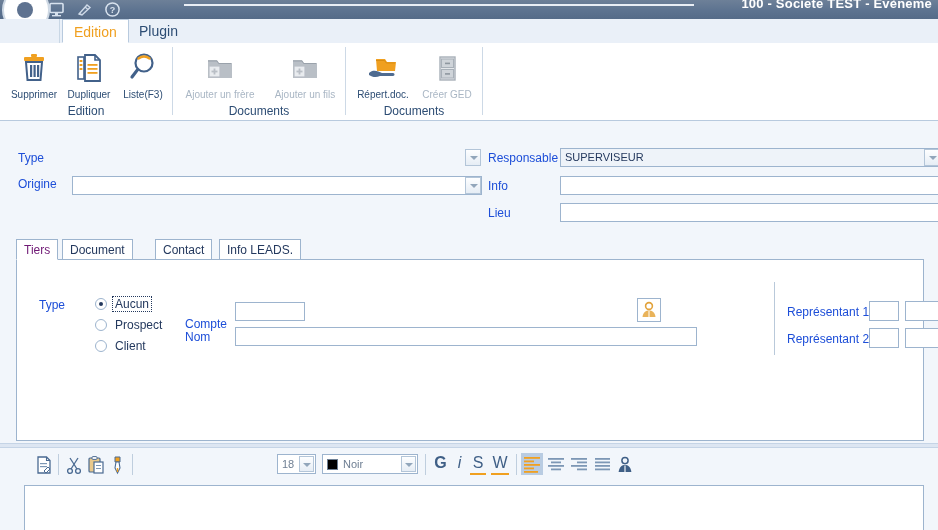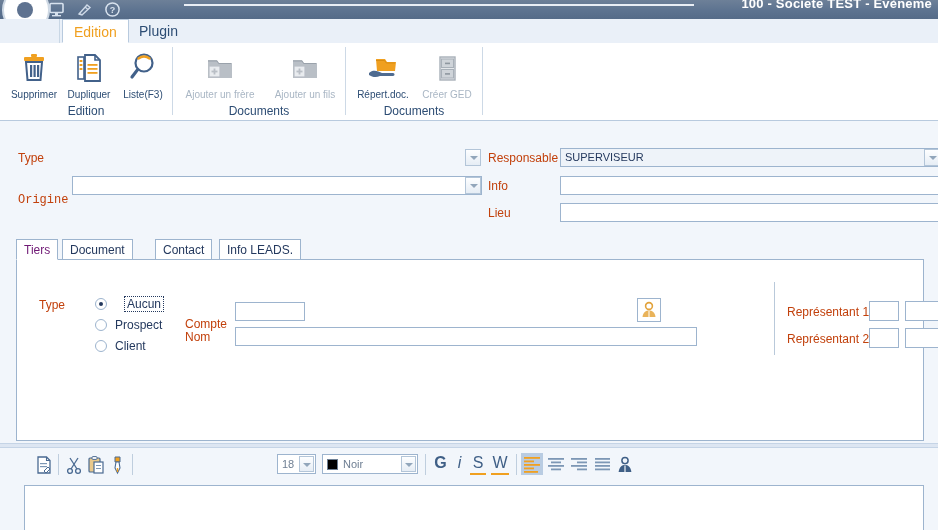--- a/index.html
+++ b/index.html
@@ -170,21 +170,21 @@
   
   .formarea {
     position: absolute;
     left: 0; top: 121px;
     width: 938px; height: 112px;
     background: #f2f6fb;
   }
   .flabel {
     position: absolute;
     font-size: 12px;
-    color: #c2410c;
+    color: #1d4ed8;
     white-space: nowrap;
   }
   .finput {
     position: absolute;
     box-sizing: border-box;
     background: #ffffff;
     border: 1px solid #9db4ce;
     height: 19px;
     font-size: 11px;
     color: #24395e;
@@ -269,21 +269,21 @@
     left: 3px; top: 3px;
     width: 4px; height: 4px;
     border-radius: 50%;
     background: #24395e;
   }
   .radio-txt {
     position: absolute;
     left: 18px; top: 0;
     padding: 0 2px;
   }
-  .radio-txt.focused { outline: 1px dotted #24395e; margin-left: 12px; }
+  .radio-txt.focused { outline: 1px dotted #24395e; }
   .vdivider {
     position: absolute;
     width: 1px;
     background: #b9c9da;
   }
   .iconbtn {
     position: absolute;
     box-sizing: border-box;
     border: 1px solid #9db4ce;
     background: #ffffff;
@@ -547,21 +547,21 @@
       <div class="rgroup-title">Documents</div>
     </div>
     <div class="rgroup-sep" style="left:482px;"></div>
   </div>
 
   <div class="formarea">
 
     <div class="flabel" style="left:18px; top:30px;">Type</div>
     <div class="fcombo-arrow" style="left:465px; top:28px;"></div>
 
-    <div class="flabel" style="left:18px; top:72px;font-family:Liberation Mono, monospace;">Origine</div>
+    <div class="flabel" style="left:18px; top:56px;">Origine</div>
     <div class="finput" style="left:72px; top:55px; width:410px;"></div>
     <div class="fcombo-arrow" style="left:465px; top:56px;"></div>
 
     <div class="flabel" style="left:488px; top:30px;">Responsable</div>
     <div class="finput readonly" style="left:560px; top:27px; width:380px;">SUPERVISEUR</div>
     <div class="fcombo-arrow" style="left:924px; top:28px;"></div>
 
     <div class="flabel" style="left:488px; top:58px;">Info</div>
     <div class="finput" style="left:560px; top:55px; width:380px;"></div>
 

